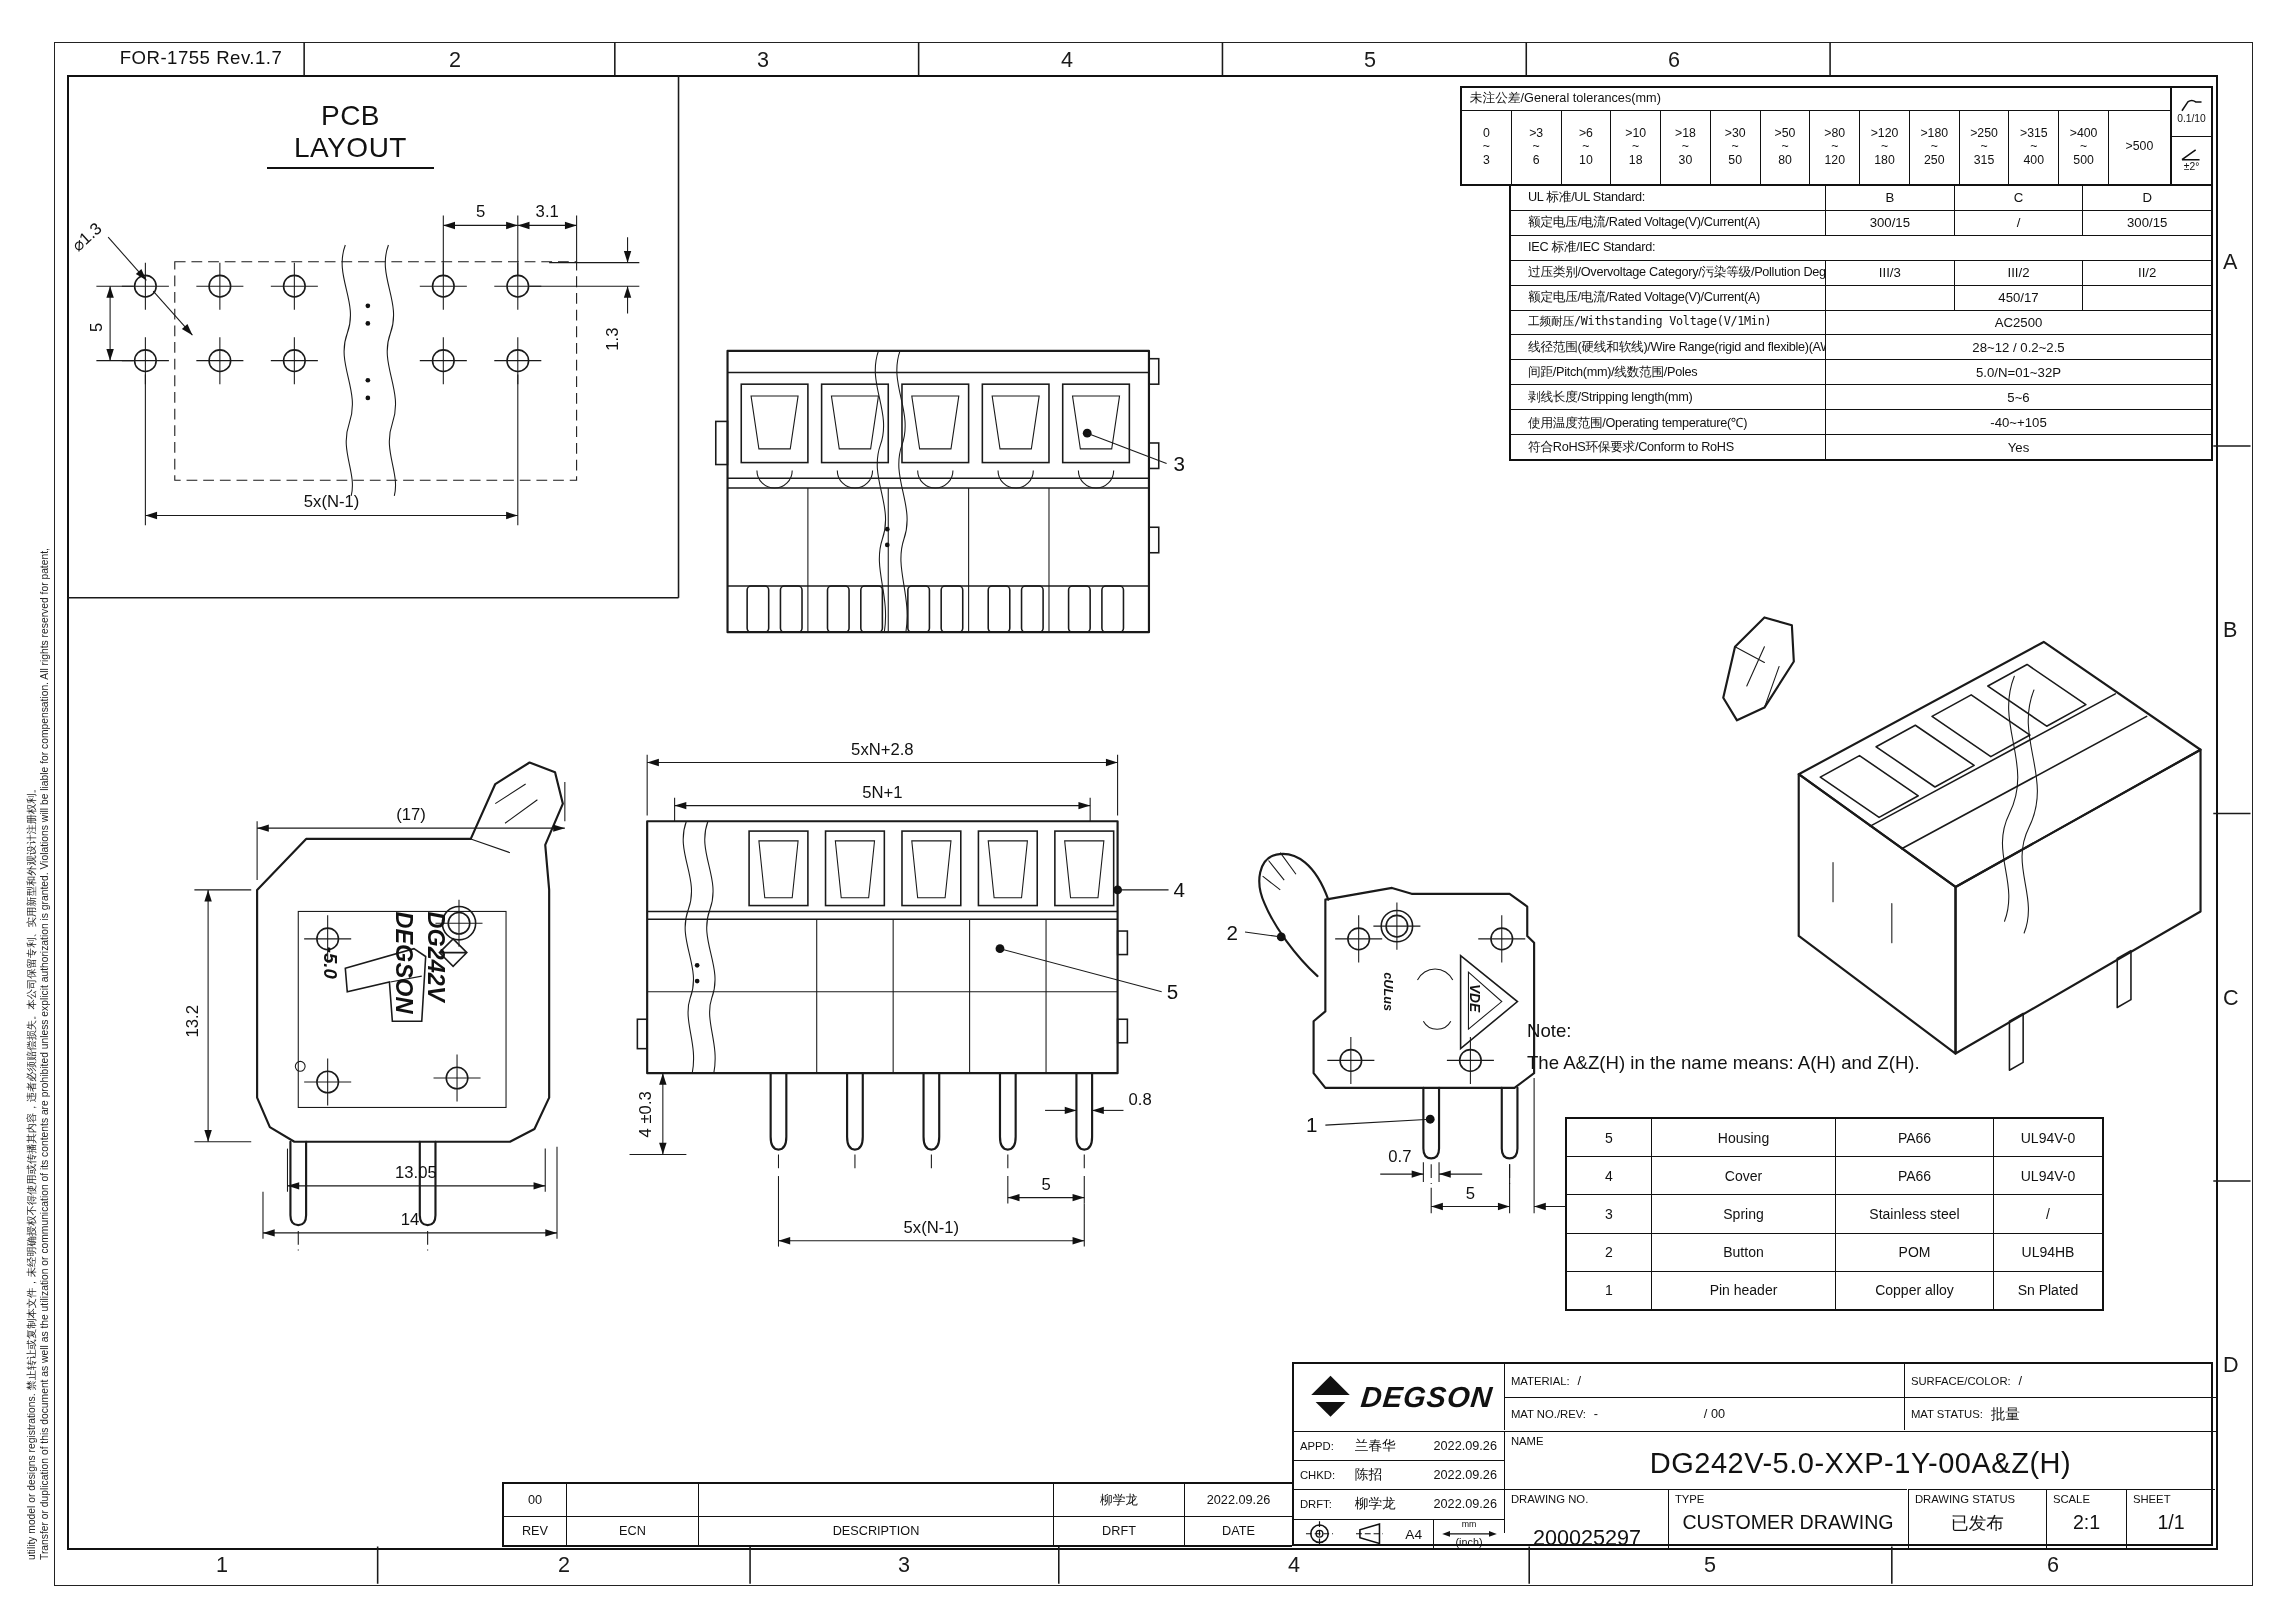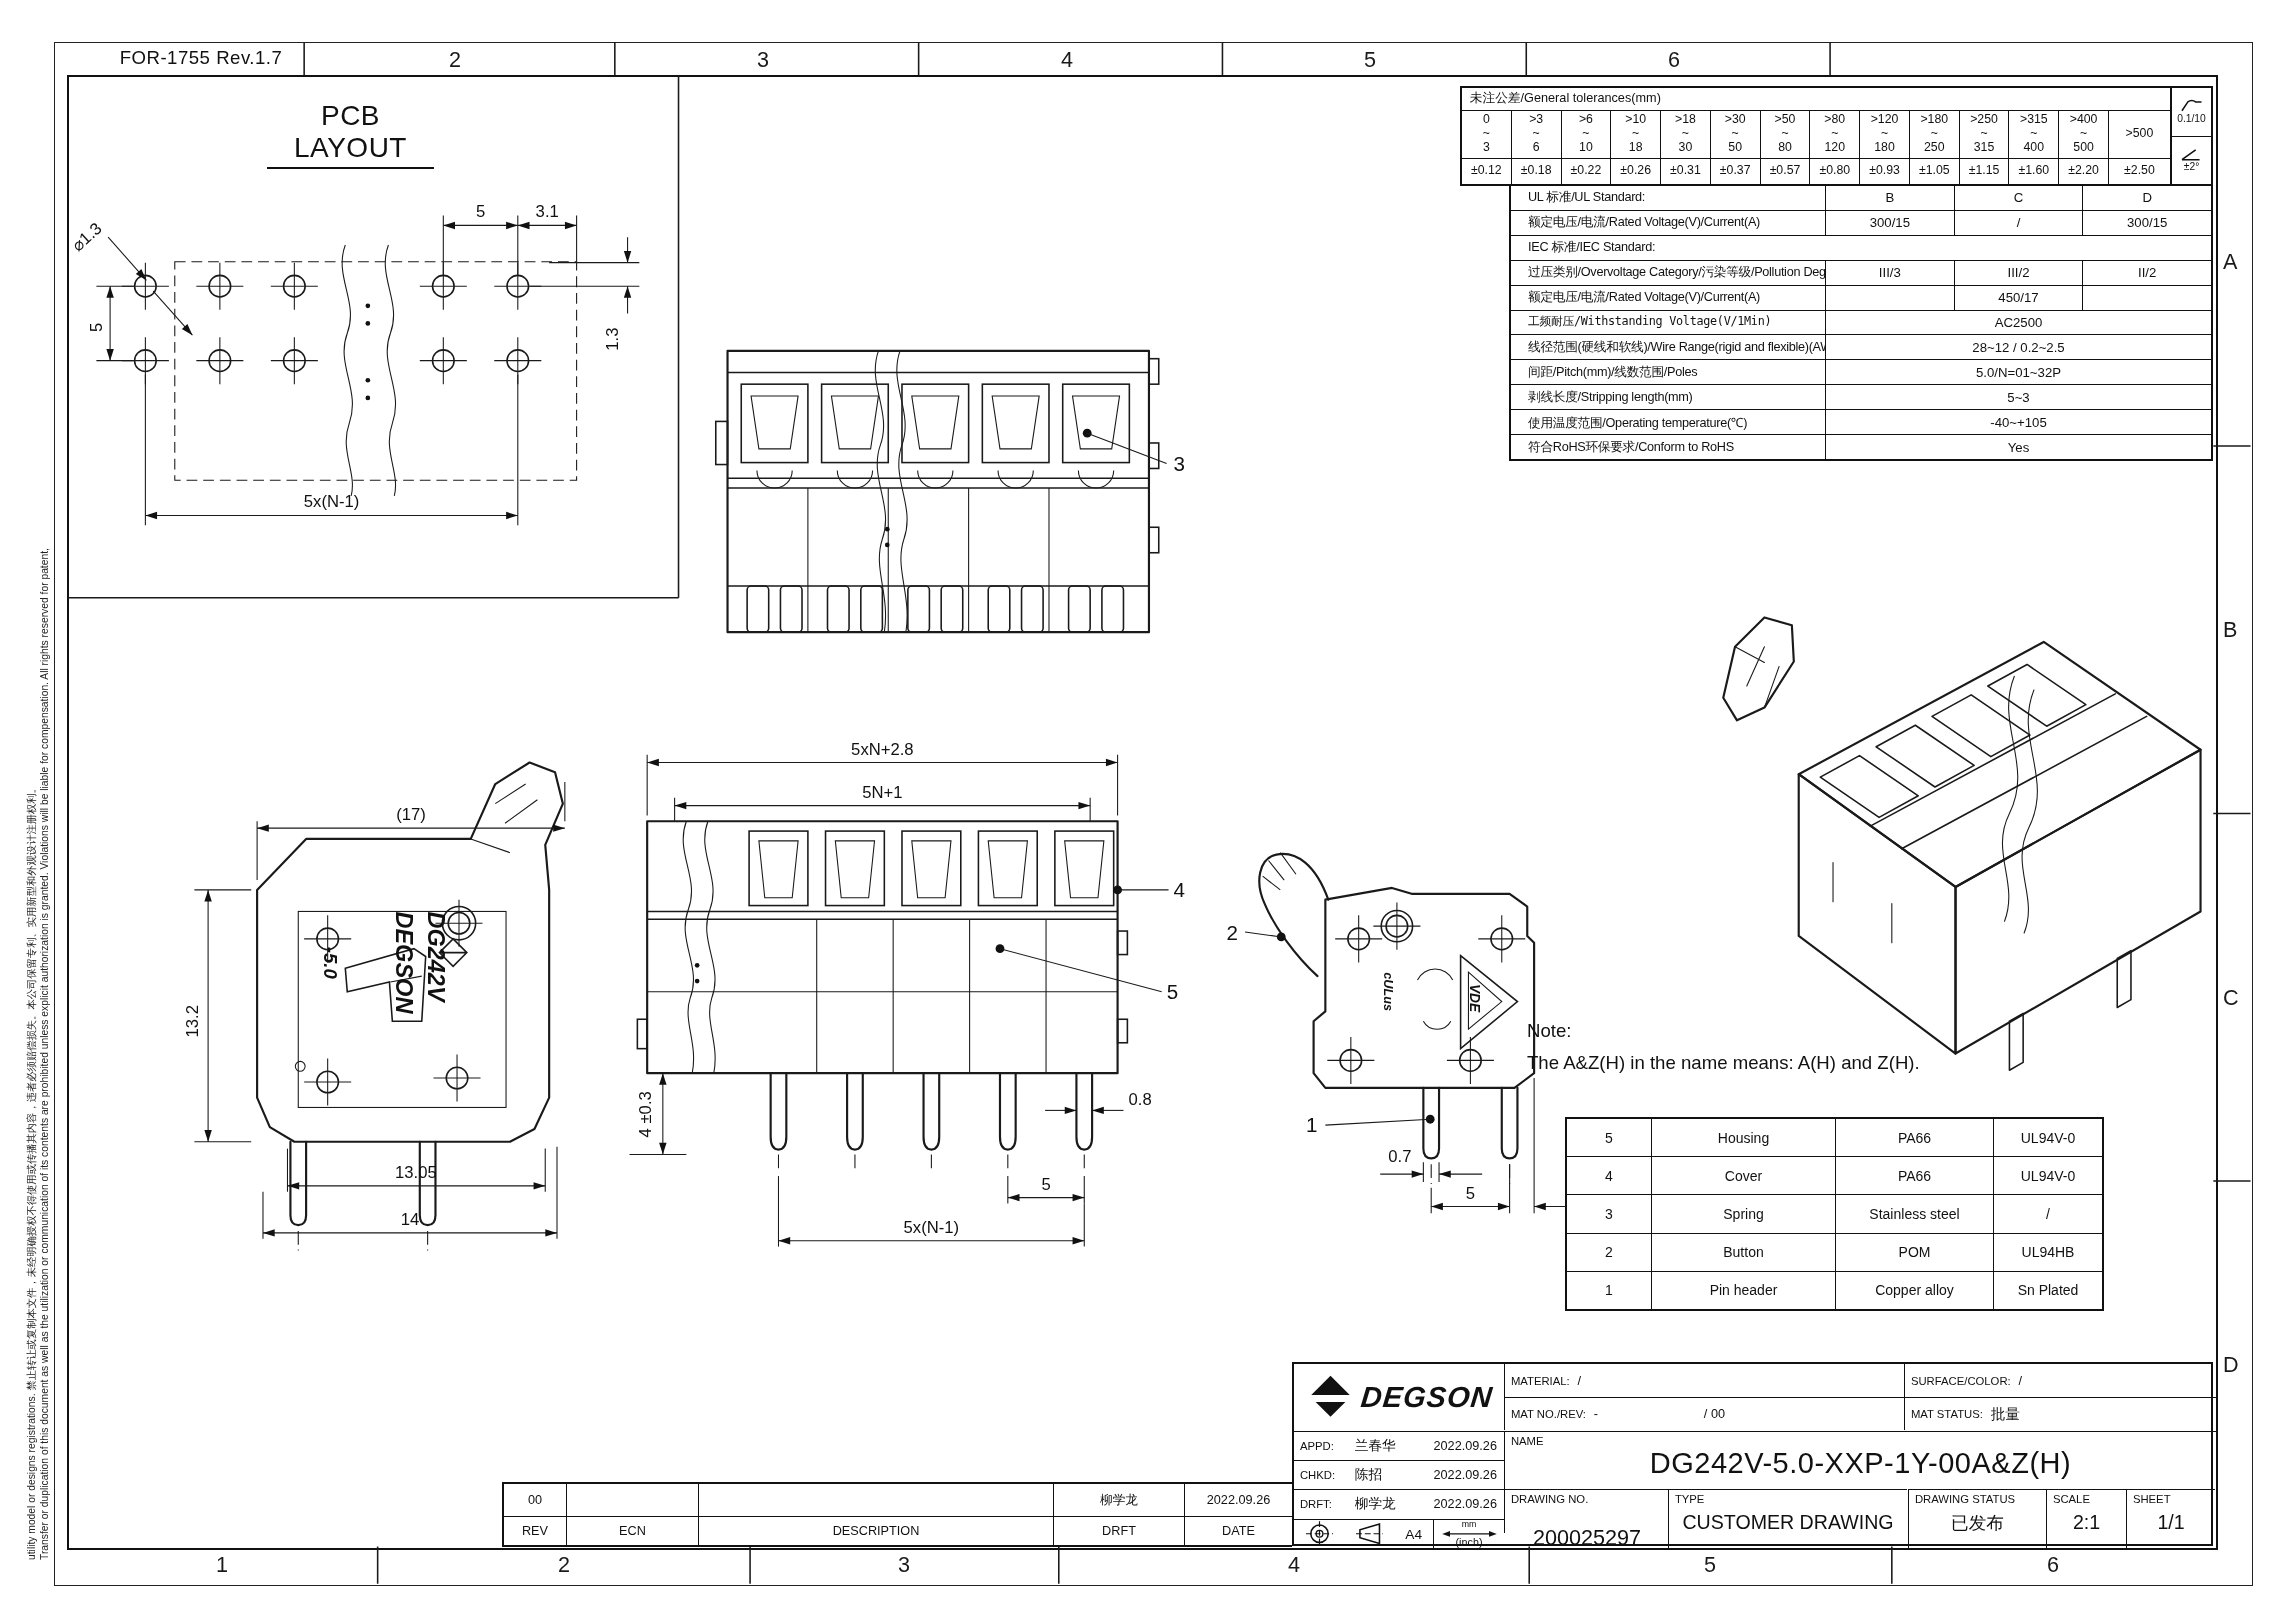--- a/index.html
+++ b/index.html
@@ -491,36 +491,20 @@
         </div>
       <div class="c">
           <span>&gt;400</span>
           <span>~</span>
           <span>500</span>
         </div>
       <div class="c last">
           <span>&gt;500</span>
         </div>
     </div>
-    <div class="tol-vals">
-      <div class="v">±0.12</div>
-      <div class="v">±0.18</div>
-      <div class="v">±0.22</div>
-      <div class="v">±0.26</div>
-      <div class="v">±0.31</div>
-      <div class="v">±0.37</div>
-      <div class="v">±0.57</div>
-      <div class="v">±0.80</div>
-      <div class="v">±0.93</div>
-      <div class="v">±1.05</div>
-      <div class="v">±1.15</div>
-      <div class="v">±1.60</div>
-      <div class="v">±2.20</div>
-      <div class="v">±2.50</div>
-    </div>
   </div>
 
   <div class="abs angbox">
     <div class="a">
       <svg width="25.5" height="13.7" viewBox="0 0 26 14">
           <path d="M 3,12 L 9,3 Q 13,0 17,3 L 23,3" fill="none" stroke="#111" stroke-width="1.6"></path>
         </svg>
       <span>0.1/10</span>
     </div>
     <div class="a">
@@ -581,21 +565,21 @@
     </div>
     <div class="spec-row">
       <div class="spec-label">间距/Pitch(mm)/线数范围/Poles</div>
       <div class="spec-cells">
           <div class="spec-cell">5.0/N=01~32P</div>
         </div>
     </div>
     <div class="spec-row">
       <div class="spec-label">剥线长度/Stripping length(mm)</div>
       <div class="spec-cells">
-          <div class="spec-cell">5~3</div>
+          <div class="spec-cell">5~6</div>
         </div>
     </div>
     <div class="spec-row">
       <div class="spec-label">使用温度范围/Operating temperature(℃)</div>
       <div class="spec-cells">
           <div class="spec-cell">-40~+105</div>
         </div>
     </div>
     <div class="spec-row">
       <div class="spec-label">符合RoHS环保要求/Conform to RoHS</div>

